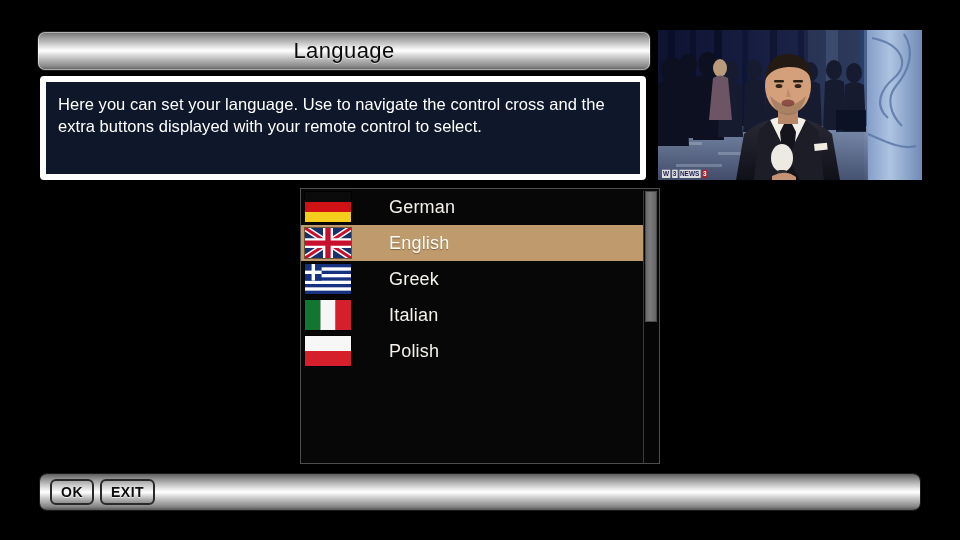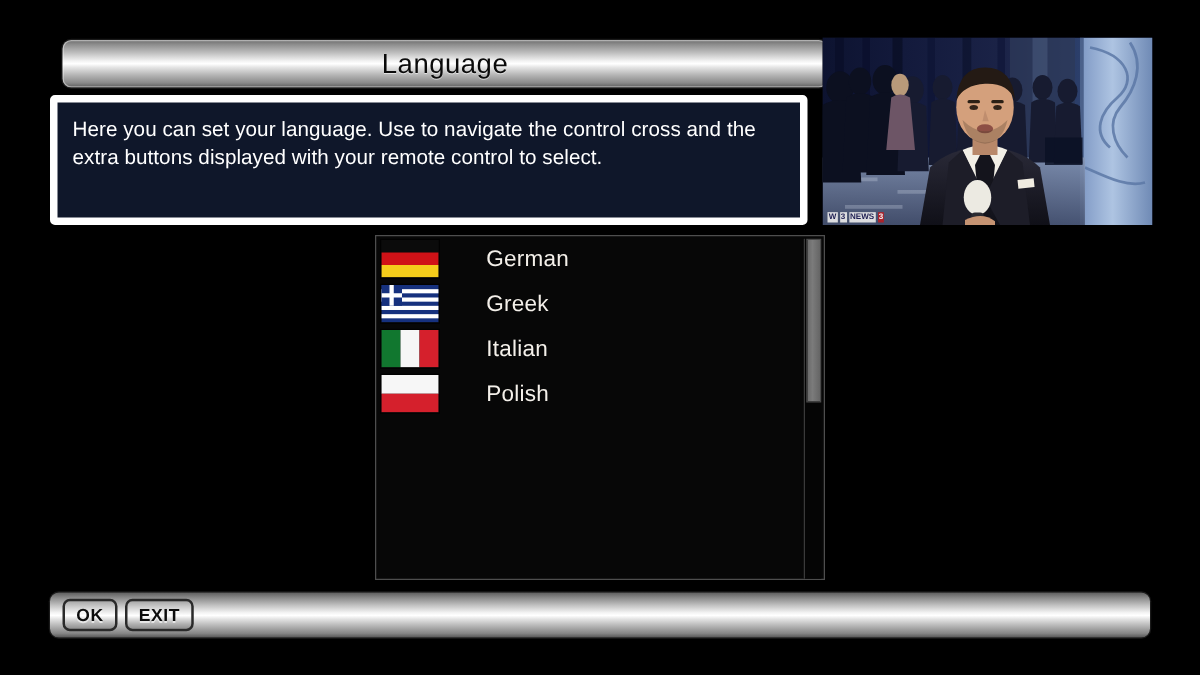--- a/index.html
+++ b/index.html
@@ -15,21 +15,21 @@
   #screen {
     position: relative;
     width: 960px;
     height: 540px;
     background: #000000;
   }
 
   
   .titlebar {
     position: absolute;
-    left: 50px;
+    left: 38px;
     top: 32px;
     width: 612px;
     height: 38px;
     border-radius: 7px;
     background: linear-gradient(to bottom,
         #6d6d6d 0%,
         #8f8f8f 10%,
         #bcbcbc 26%,
         #f2f2f2 44%,
         #ffffff 50%,
@@ -369,20 +369,32 @@
         <span class="flag">
           <svg viewBox="0 0 46 30" preserveAspectRatio="none">
             <rect x="0" y="0" width="46" height="10" fill="#0b0b0b"></rect>
             <rect x="0" y="10" width="46" height="10" fill="#d01217"></rect>
             <rect x="0" y="20" width="46" height="10" fill="#f5cd1b"></rect>
           </svg>
         </span>
         <span class="langlabel">German</span>
       </div>
 
+      <div class="langrow selected">
+        <span class="flag">
+          <svg viewBox="0 0 60 40" preserveAspectRatio="none">
+            <rect width="60" height="40" fill="#16316b"></rect>
+            <path d="M0 0 L60 40 M60 0 L0 40" stroke="#fff" stroke-width="8"></path>
+            <path d="M0 0 L60 40 M60 0 L0 40" stroke="#c8102e" stroke-width="4"></path>
+            <path d="M30 0 v40 M0 20 h60" stroke="#fff" stroke-width="13"></path>
+            <path d="M30 0 v40 M0 20 h60" stroke="#c8102e" stroke-width="7"></path>
+          </svg>
+        </span>
+        <span class="langlabel">English</span>
+      </div>
 
 
       <div class="langrow">
         <span class="flag">
           <svg viewBox="0 0 46 30" preserveAspectRatio="none">
             <rect width="46" height="30" fill="#16317e"></rect>
             <g fill="#ffffff">
               <rect y="3.33" width="46" height="3.33"></rect>
               <rect y="10" width="46" height="3.33"></rect>
               <rect y="16.66" width="46" height="3.33"></rect>

